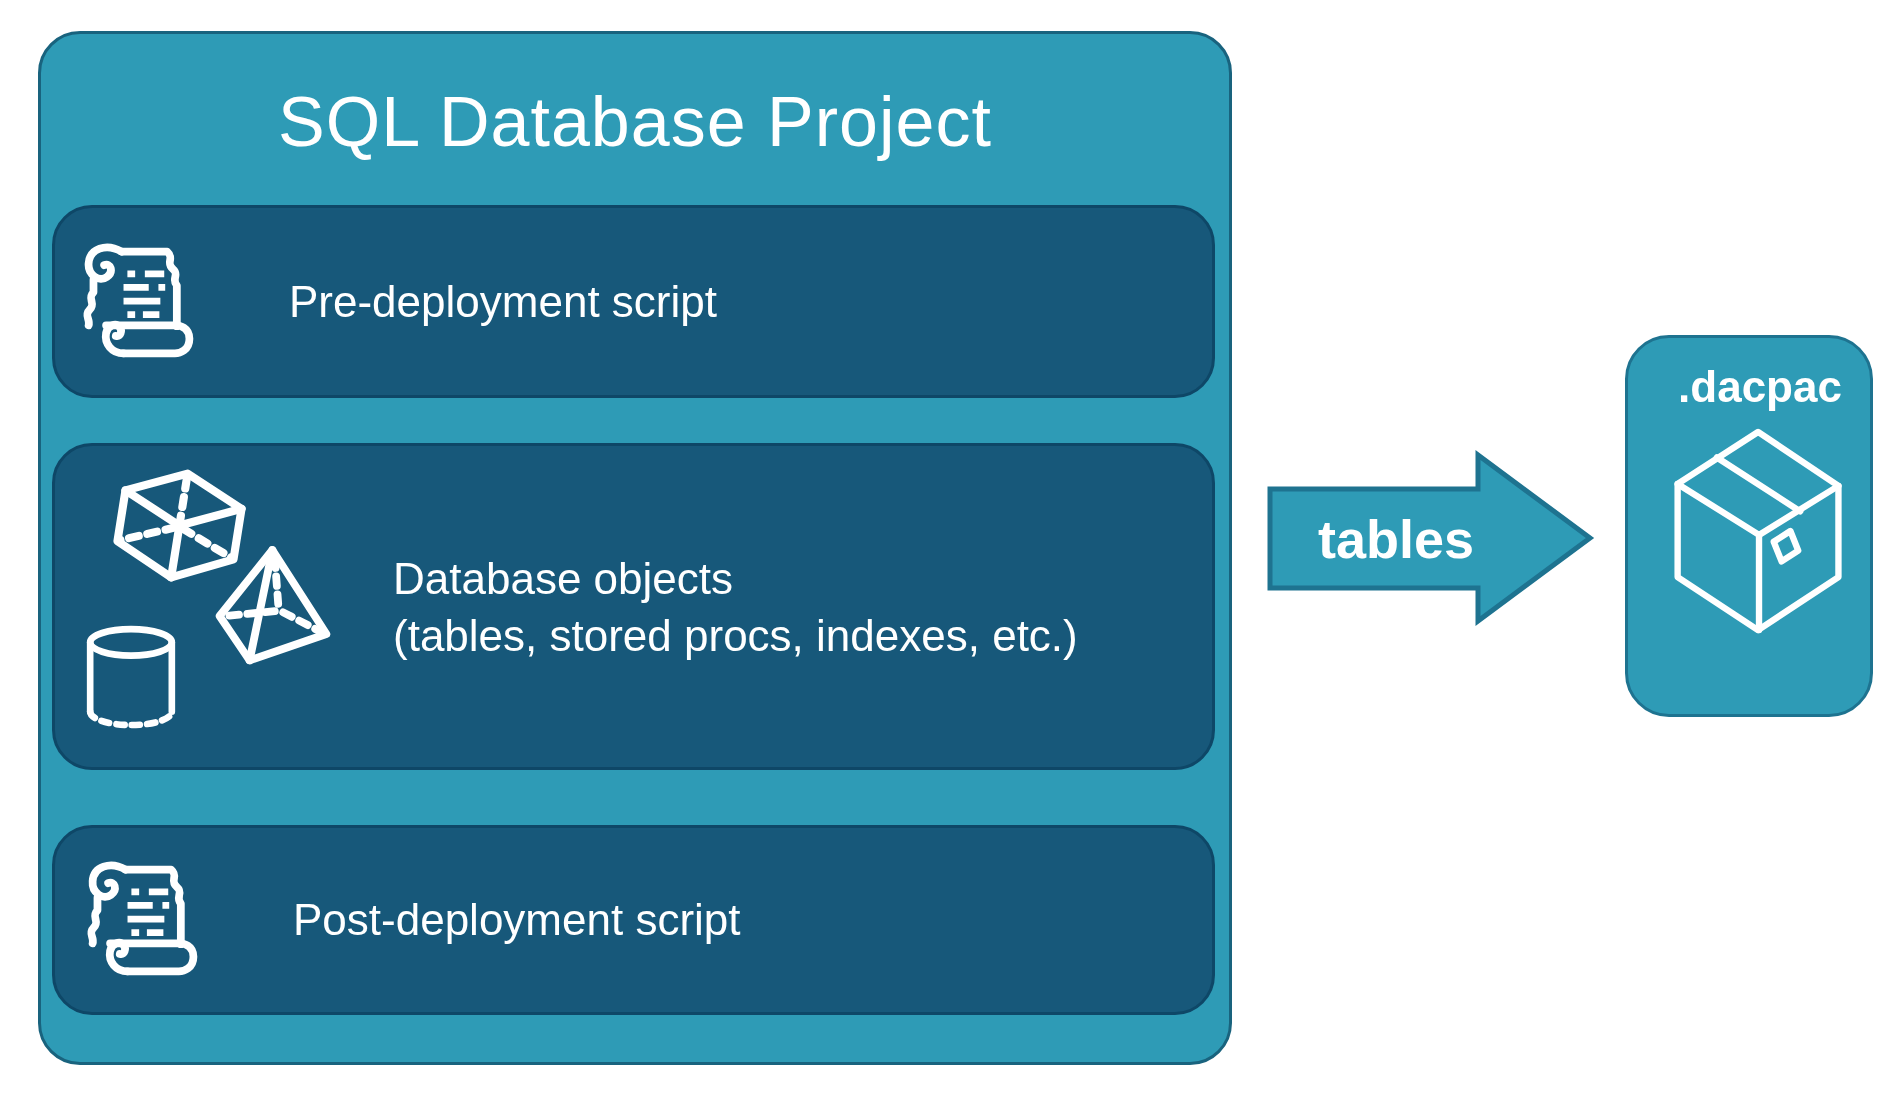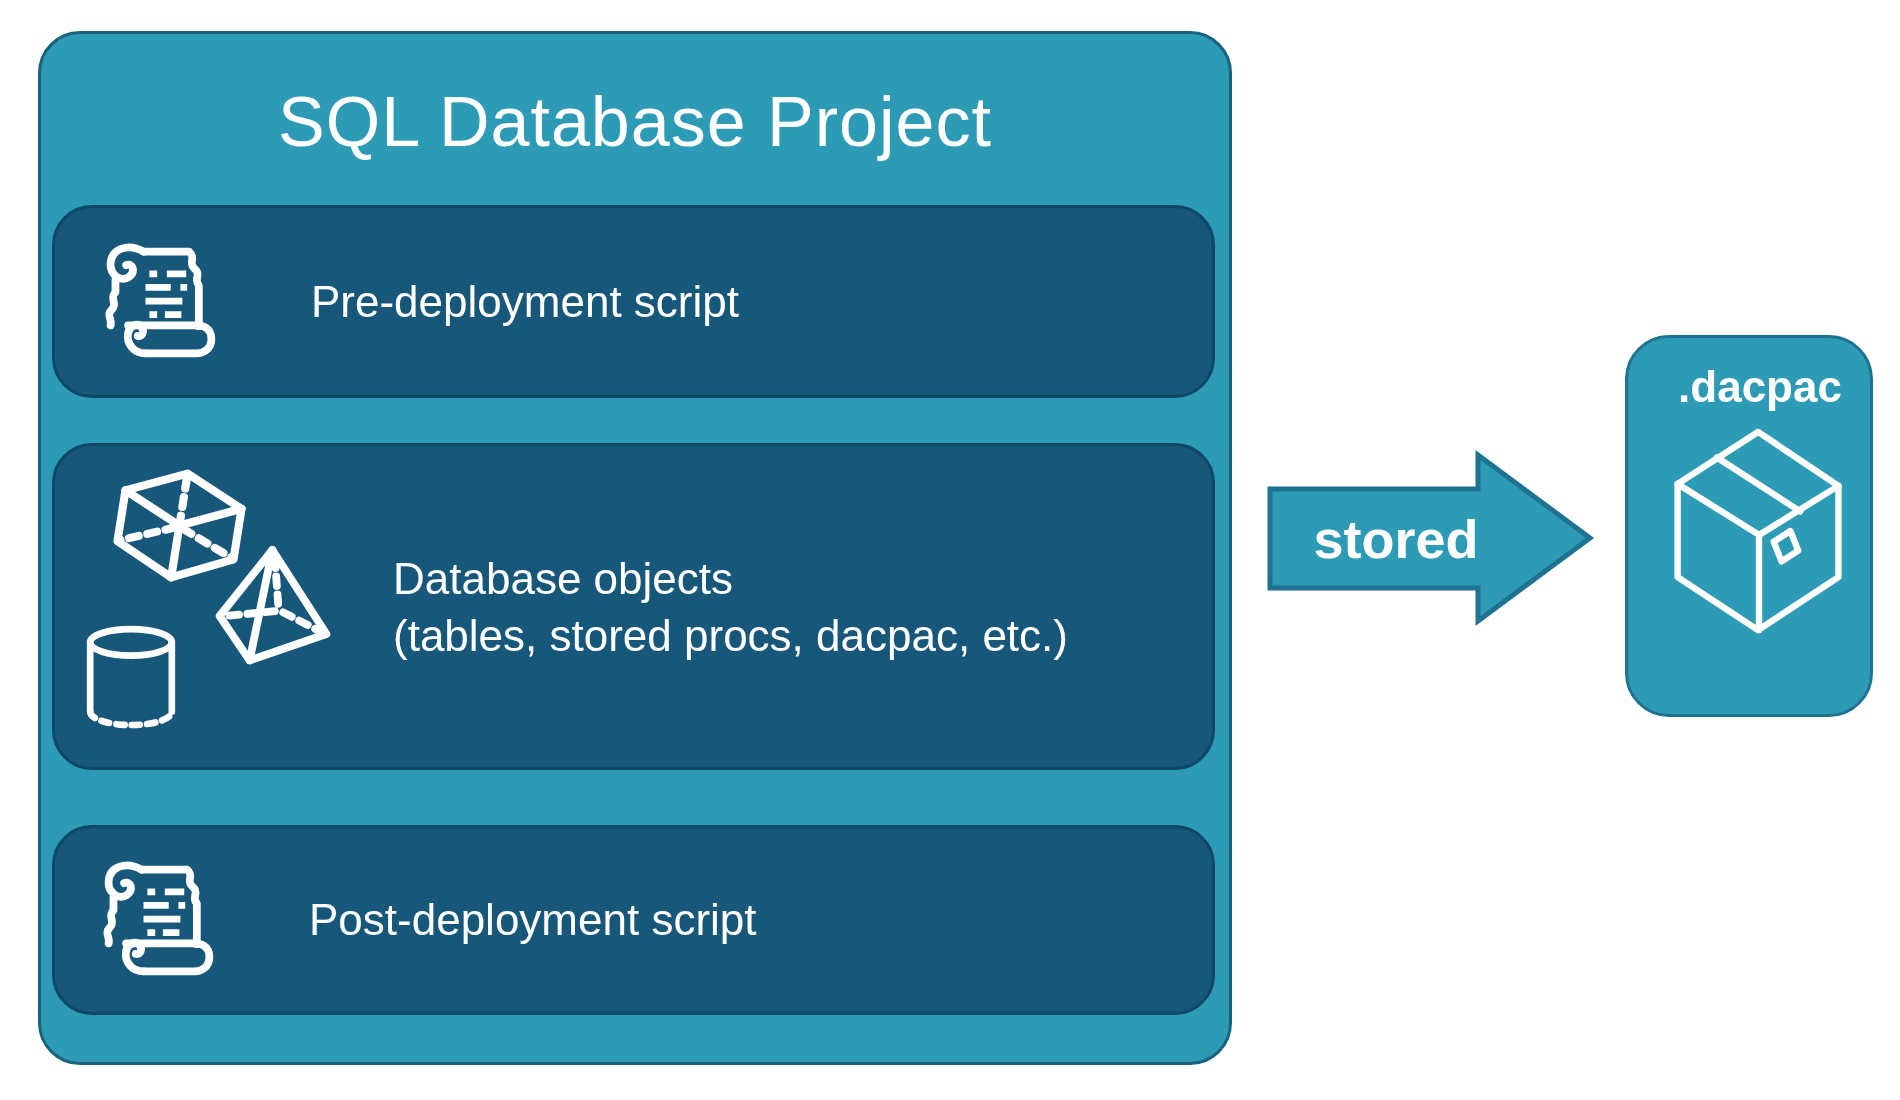--- a/index.html
+++ b/index.html
@@ -14,23 +14,23 @@
   }
   .project-title{
     position:absolute;left:0;right:0;top:48px;text-align:center;
     font-size:70px;font-weight:400;letter-spacing:1px;color:var(--text,#fff);
   }
   .panel{
     position:absolute;left:11px;width:1163px;box-sizing:border-box;
     background:var(--dark_panel,#17587A);border:3px solid var(--panel_stroke,#0E4767);
     border-radius:40px;display:flex;align-items:center;
   }
-  .panel-1{top:171px;height:193px;padding-left:44px;}
+  .panel-1{top:171px;height:193px;padding-left:22px;}
   .panel-2{top:409px;height:327px;padding-left:32px;}
-  .panel-3{top:791px;height:190px;padding-left:42px;}
+  .panel-3{top:791px;height:190px;padding-left:26px;}
   .scroll-svg{width:126px;height:126px;flex:0 0 auto;}
   .row-label{font-size:44px;margin-left:86px;white-space:nowrap;}
   .objects-text{
     position:absolute;left:338px;top:50%;transform:translateY(-50%);
     font-size:44px;line-height:57px;white-space:nowrap;
   }
   .obj-icon{position:absolute;}
   .cube-svg{left:54px;top:22px;width:140px;transform:rotate(9deg);}
   .pyramid-svg{left:155px;top:98px;width:132px;}
   .cylinder-svg{left:27px;top:178px;width:98px;}
@@ -102,21 +102,21 @@
       </svg>
       <svg class="obj-icon cylinder-svg" viewBox="0 0 96 104">
         <g fill="none" stroke="#fff" stroke-width="6.5" stroke-linecap="round" stroke-linejoin="round">
           <ellipse cx="48" cy="18" rx="40" ry="13"></ellipse>
           <path d="M8 18 V86 M88 18 V86"></path>
           <path d="M8 86 A40 13 0 0 0 88 86" stroke-dasharray="8 7"></path>
         </g>
       </svg>
       <div class="objects-text">
         <div>Database objects</div>
-        <div>(tables, stored procs, dacpac, etc.)</div>
+        <div>(tables, stored procs, indexes, etc.)</div>
       </div>
     </div>
 
     <div class="panel panel-3">
       <svg class="scroll-svg" viewBox="0 0 130 130">
         <g fill="none" stroke="#fff" stroke-width="8" stroke-linecap="round" stroke-linejoin="round">
           <path d="M46 13 C30 4 13 10 12 25 C11 37 23 45 31 39 C38 34 35 24 28 27"></path>
           <path d="M46 13 H93 C101 20 91 24 99 31 C106 37 97 41 103 48 V90"></path>
           <path d="M17 42 V55 C10 62 20 66 13 73 C7 79 14 83 12 89"></path>
           <path d="M30 89 H101 C106 89 116 91 116 103 C116 115 106 118 101 118 H48"></path>
@@ -129,21 +129,21 @@
           <path d="M52 78 h8 M68 78 h17"></path>
         </g>
       </svg>
       <div class="row-label">Post-deployment script</div>
     </div>
   </div>
 
   <svg class="arrow-svg" viewBox="0 0 326 170">
     <polygon points="2,36 210,36 210,2 322,85 210,168 210,135 2,135" fill="var(--teal,#2E9BB6)" stroke="var(--teal_stroke,#1E7390)" stroke-width="5" stroke-linejoin="miter"></polygon>
   </svg>
-  <div class="arrow-label">stored</div>
+  <div class="arrow-label">tables</div>
 
   <div class="artifact-box">
     <div class="artifact-label">.dacpac</div>
     <svg class="package-svg" viewBox="0 0 178 206">
       <g fill="none" stroke="#fff" stroke-width="6.5" stroke-linecap="round" stroke-linejoin="round">
         <path d="M87 2 L169 57 L88 107 L5 55 Z"></path>
         <path d="M45 28 L130 83"></path>
         <path d="M5 55 V150 L87 204 L169 150 V57"></path>
         <path d="M88 107 V204"></path>
         <path d="M103 114 L120 103 L128 123 L111 134 Z"></path>

